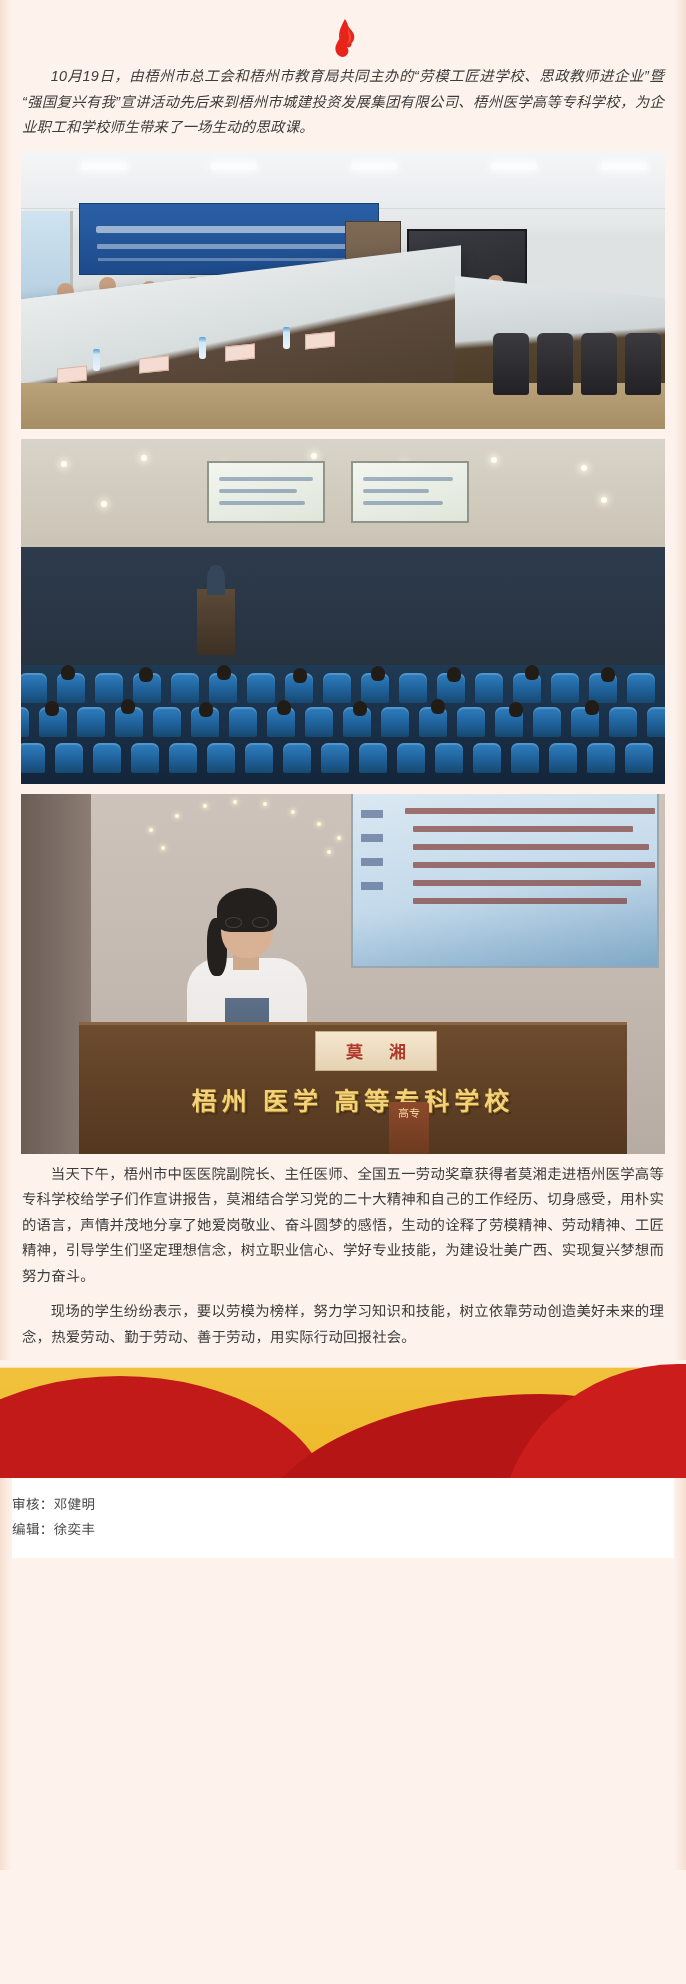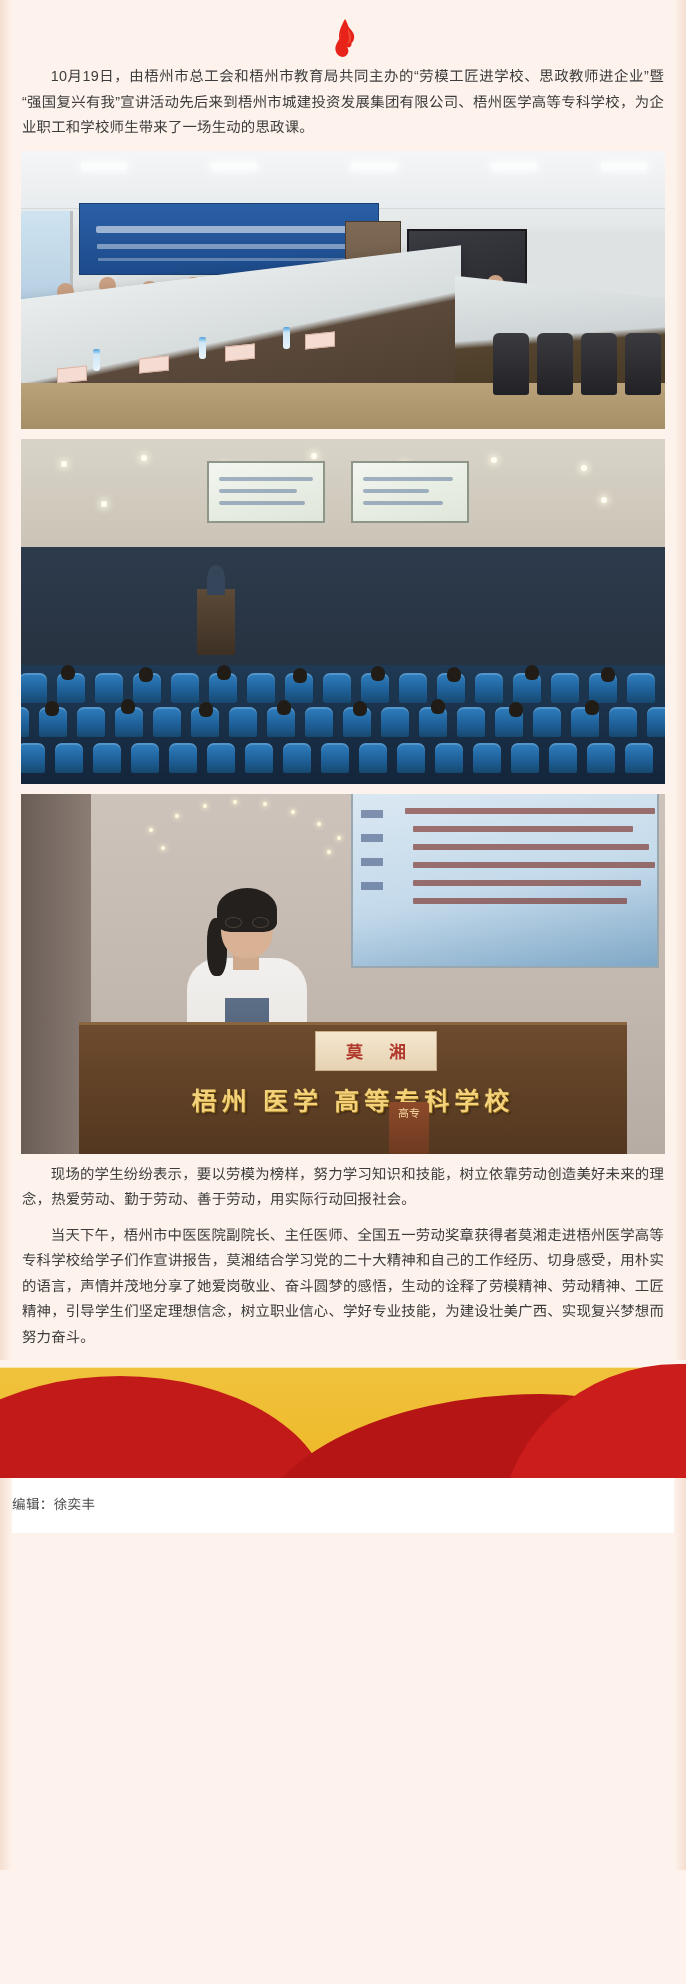--- a/index.html
+++ b/index.html
@@ -55,21 +55,21 @@
   .para {
     font-size: 14.4px;
     line-height: 25.5px;
     color: #3c3c3c;
     text-indent: 2em;
     text-align: justify;
     letter-spacing: .2px;
     padding: 0 8px;
     margin: 8px 0 10px 0;
   }
-  .para.first { margin-top: 2px; }
+  .para.first { margin-top: 2px; font-style: italic; }
 
   
   .photo {
     position: relative;
     width: 644px;
     margin: 10px auto 8px auto;
     overflow: hidden;
     background: #2b2b30;
   }
   .photo-1 { height: 278px; }
@@ -604,32 +604,35 @@
           <span>
             <b>莫</b>
             <b>湘</b>
           </span>
         </div>
         <div class="p3-goldtext">梧州 医学 高等专科学校</div>
         <div class="p3-seal">高专</div>
       </div>
     </div>
 
+    <p class="para">当天下午，梧州市中医医院副院长、主任医师、全国五一劳动奖章获得者莫湘走进梧州医学高等专科学校给学子们作宣讲报告，莫湘结合学习党的二十大精神和自己的工作经历、切身感受，用朴实的语言，声情并茂地分享了她爱岗敬业、奋斗圆梦的感悟，生动的诠释了劳模精神、劳动精神、工匠精神，引导学生们坚定理想信念，树立职业信心、学好专业技能，为建设壮美广西、实现复兴梦想而努力奋斗。</p>
+
     <p class="para">现场的学生纷纷表示，要以劳模为榜样，努力学习知识和技能，树立依靠劳动创造美好未来的理念，热爱劳动、勤于劳动、善于劳动，用实际行动回报社会。</p>
-
-    <p class="para">当天下午，梧州市中医医院副院长、主任医师、全国五一劳动奖章获得者莫湘走进梧州医学高等专科学校给学子们作宣讲报告，莫湘结合学习党的二十大精神和自己的工作经历、切身感受，用朴实的语言，声情并茂地分享了她爱岗敬业、奋斗圆梦的感悟，生动的诠释了劳模精神、劳动精神、工匠精神，引导学生们坚定理想信念，树立职业信心、学好专业技能，为建设壮美广西、实现复兴梦想而努力奋斗。</p>
 
   </div>
 
   <div class="ribbon">
     <span class="swoosh gold-l"></span>
     <span class="swoosh s1"></span>
     <span class="swoosh s2"></span>
     <span class="swoosh s3"></span>
   </div>
 
   <div class="credits">
     <div class="credit-line">
+      <span>审核</span><span>：</span><span>邓健明</span>
+    </div>
+    <div class="credit-line">
       <span>编辑</span><span>：</span><span>徐奕丰</span>
     </div>
   </div>
 
 </div>
 
 </body></html>

